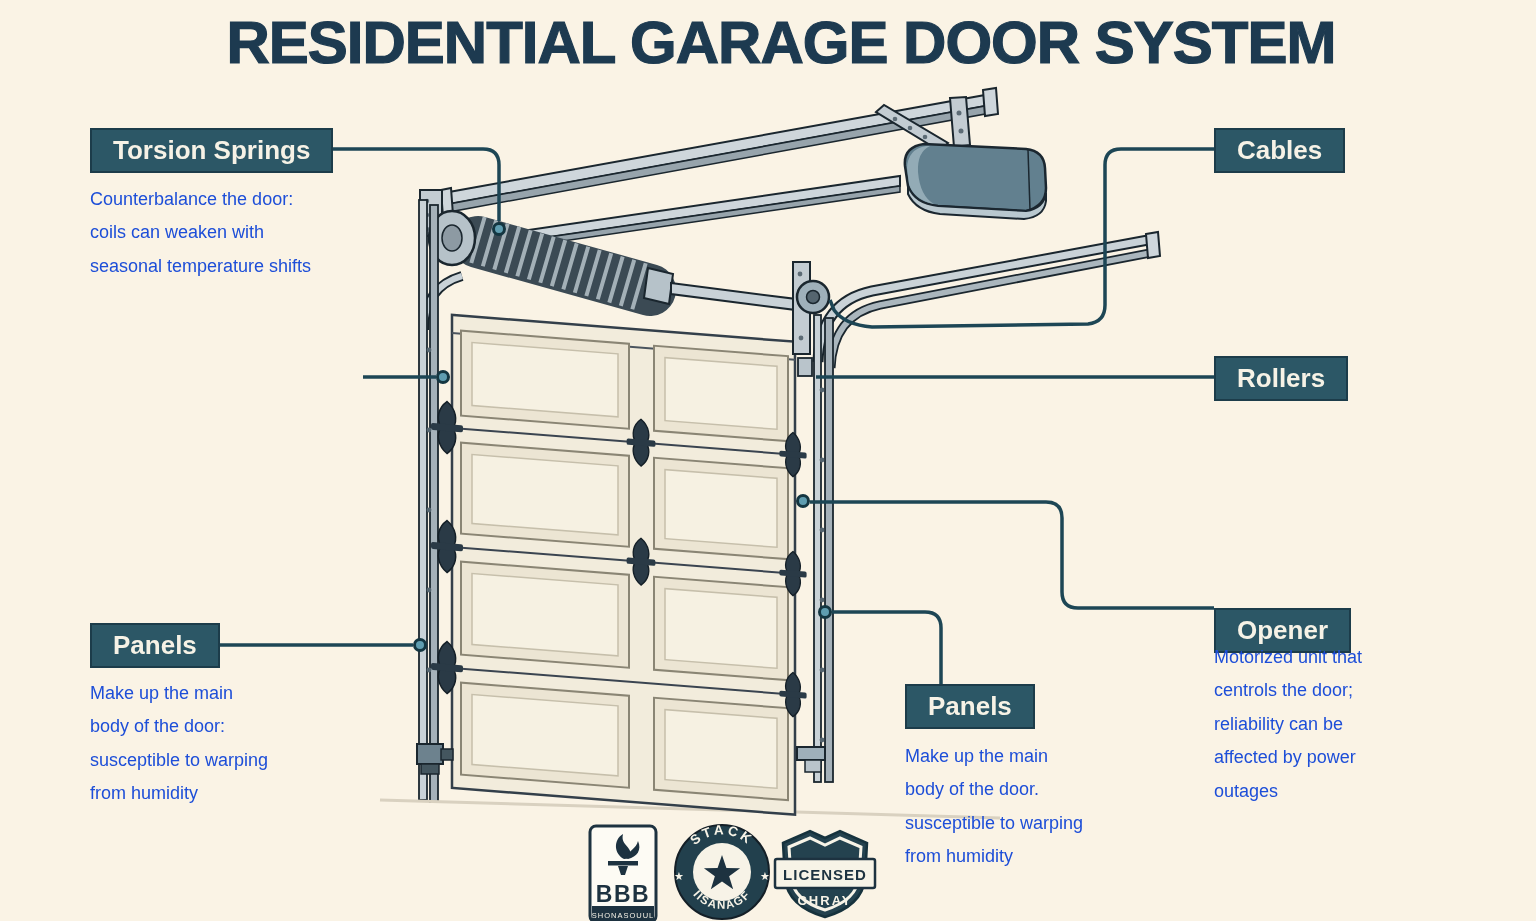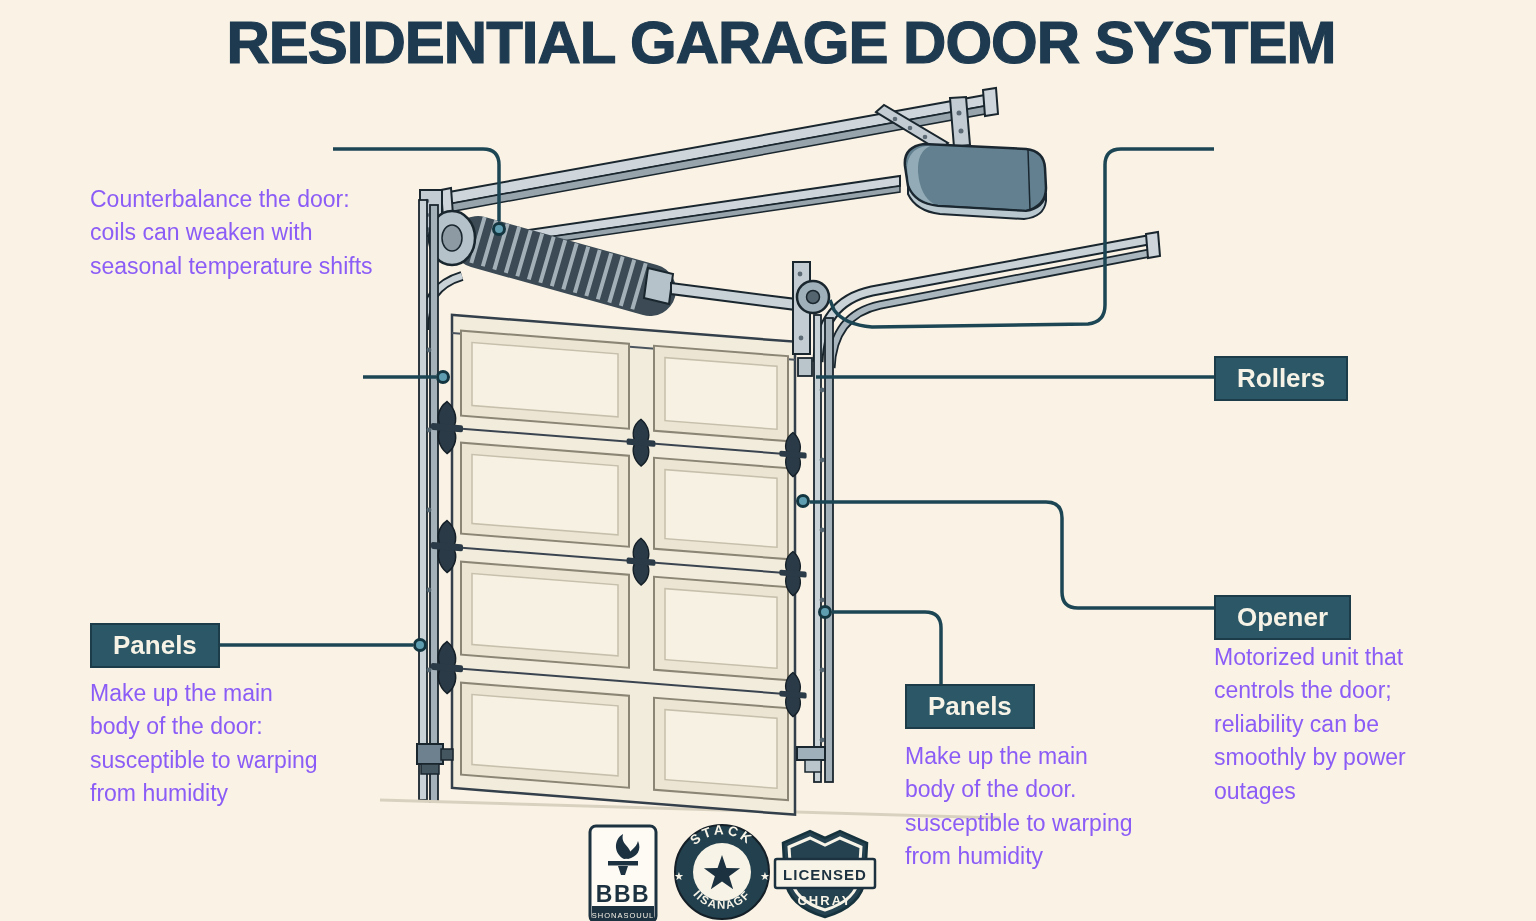--- a/index.html
+++ b/index.html
@@ -4,21 +4,21 @@
 <style>
   html,body{margin:0;padding:0;background:#e8e4da;}
   .canvas{position:relative;width:1536px;height:921px;background:#faf3e5;overflow:hidden;
           font-family:"Liberation Sans",sans-serif;}
   .title{position:absolute;left:0;right:0;top:8px;text-align:center;
          font-size:60px;font-weight:bold;letter-spacing:-1px;color:#1d3a50;margin-left:26px;
          -webkit-text-stroke:1.2px #1d3a50;}
   .label-box{position:absolute;display:inline-block;background:#2c5766;border:2px solid #1c3c4a;
              color:#f6f2e6;font-size:26px;font-weight:bold;line-height:41px;padding:0 21px;
              box-sizing:border-box;white-space:nowrap;}
-  .desc{position:absolute;white-space:pre-line;color:#8b5cf6;font-size:23px;line-height:33.4px;}
+  .desc{position:absolute;white-space:pre-line;color:#1d4ed8;font-size:18px;line-height:33.4px;}
   svg{position:absolute;left:0;top:0;}
   svg text{font-family:"Liberation Sans",sans-serif;}
 </style>
 </head>
 <body>
 
 <div class="canvas">
 
   <svg width="1536" height="921" viewBox="0 0 1536 921">
     <defs>
@@ -227,39 +227,41 @@
       <path d="M783,843 L810,831 L825,838 L840,831 L867,843 L865,879 Q862,906 825,917 Q788,906 785,879 Z" fill="#24424f" stroke="#16323d" stroke-width="2.5"></path>
       <path d="M789,847 L810,838 L825,845 L840,838 L861,847 L859,877 Q857,900 825,910 Q793,900 791,877 Z" fill="none" stroke="#f7f3e7" stroke-width="3"></path>
       <rect x="775" y="859" width="100" height="29" rx="2" fill="#f7f3e7" stroke="#1d3240" stroke-width="2.5"></rect>
       <text x="825" y="880" font-size="15" font-weight="bold" letter-spacing="1" fill="#1d3240" text-anchor="middle">LICENSED</text>
       <text x="825" y="905" font-size="13" font-weight="bold" letter-spacing="2" fill="#f7f3e7" text-anchor="middle">CHRAY</text>
     </g>
   </svg>
 
   <div class="title">RESIDENTIAL GARAGE DOOR SYSTEM</div>
 
+  <div class="label-box" style="left:90px;top:128px;">Torsion Springs</div>
   <div class="desc" style="left:90px;top:183px;">Counterbalance the door:
 coils can weaken with
 seasonal temperature shifts</div>
 
 
   <div class="label-box" style="left:90px;top:623px;">Panels</div>
   <div class="desc" style="left:90px;top:677px;">Make up the main
 body of the door:
 susceptible to warping
 from humidity</div>
 
+  <div class="label-box" style="left:1214px;top:128px;">Cables</div>
 
   <div class="label-box" style="left:1214px;top:356px;">Rollers</div>
 
-  <div class="label-box" style="left:1214px;top:595px;text-align:right;">Opener</div>
+  <div class="label-box" style="left:1214px;top:608px;text-align:right;">Opener</div>
   <div class="desc" style="left:1214px;top:641px;">Motorized unit that
 centrols the door;
 reliability can be
-smoothly by power
+affected by power
 outages</div>
 
   <div class="label-box" style="left:905px;top:684px;">Panels</div>
   <div class="desc" style="left:905px;top:740px;">Make up the main
 body of the door.
 susceptible to warping
 from humidity</div>
 
 </div>
 

